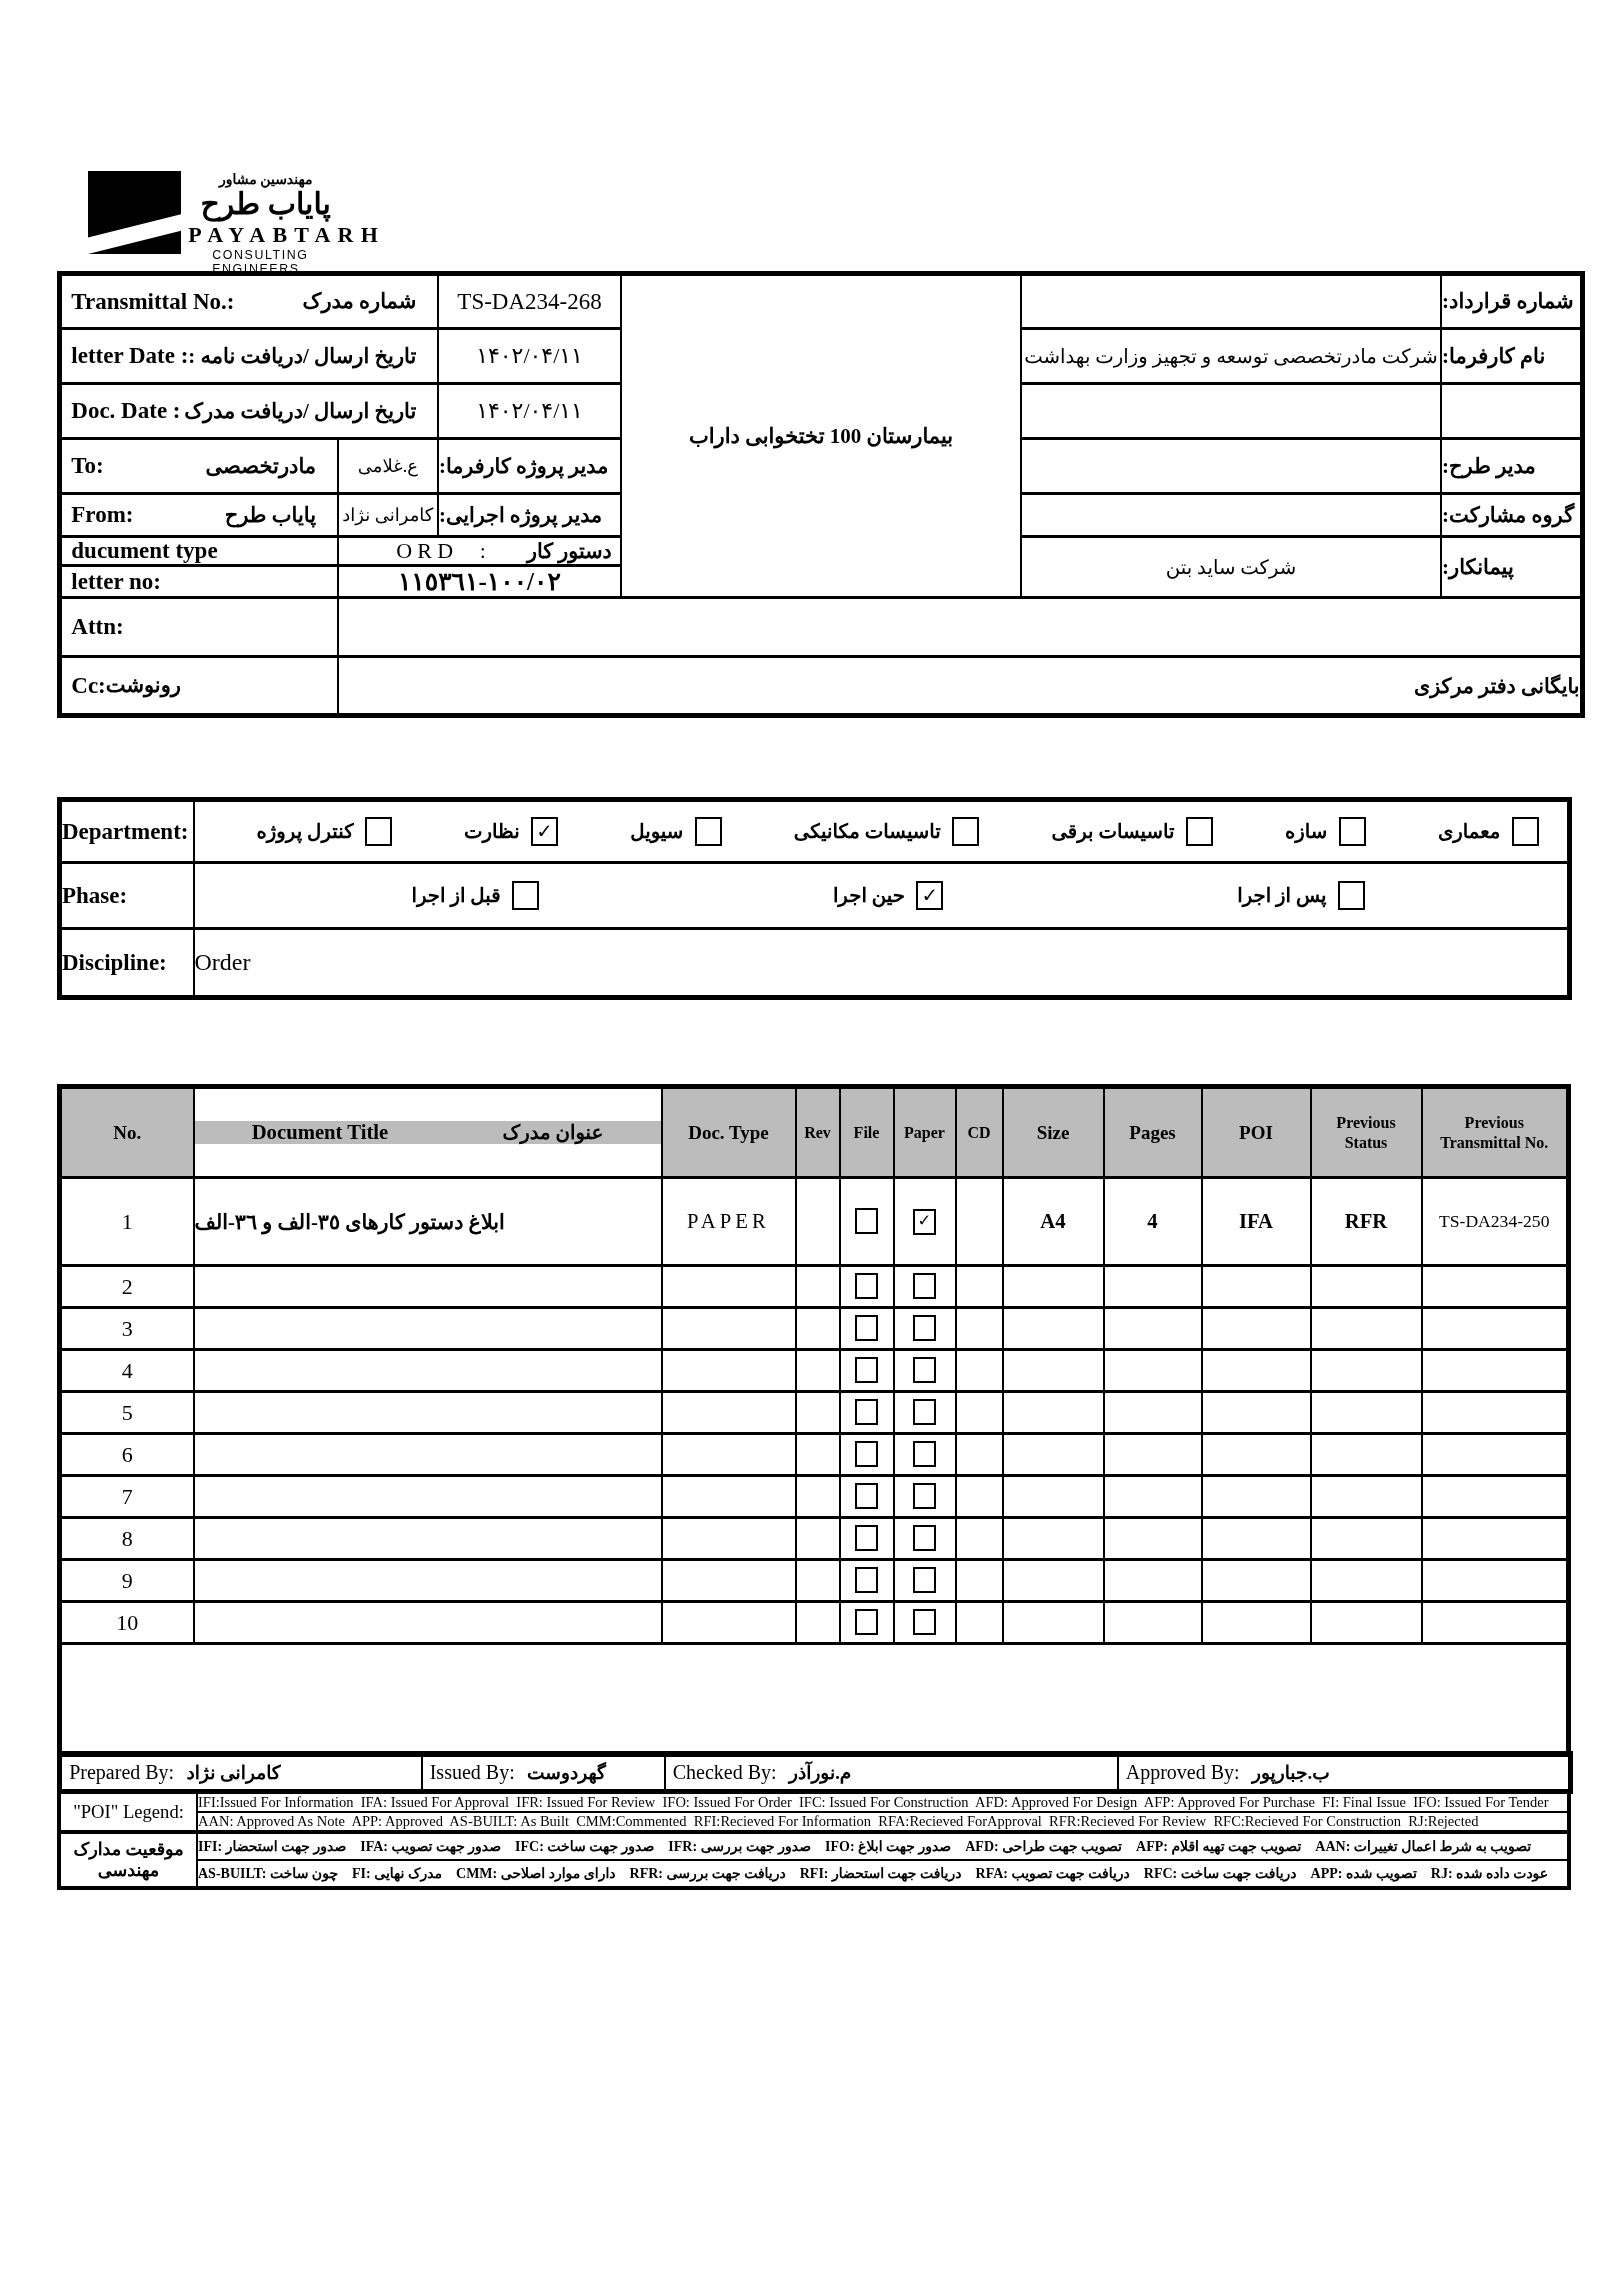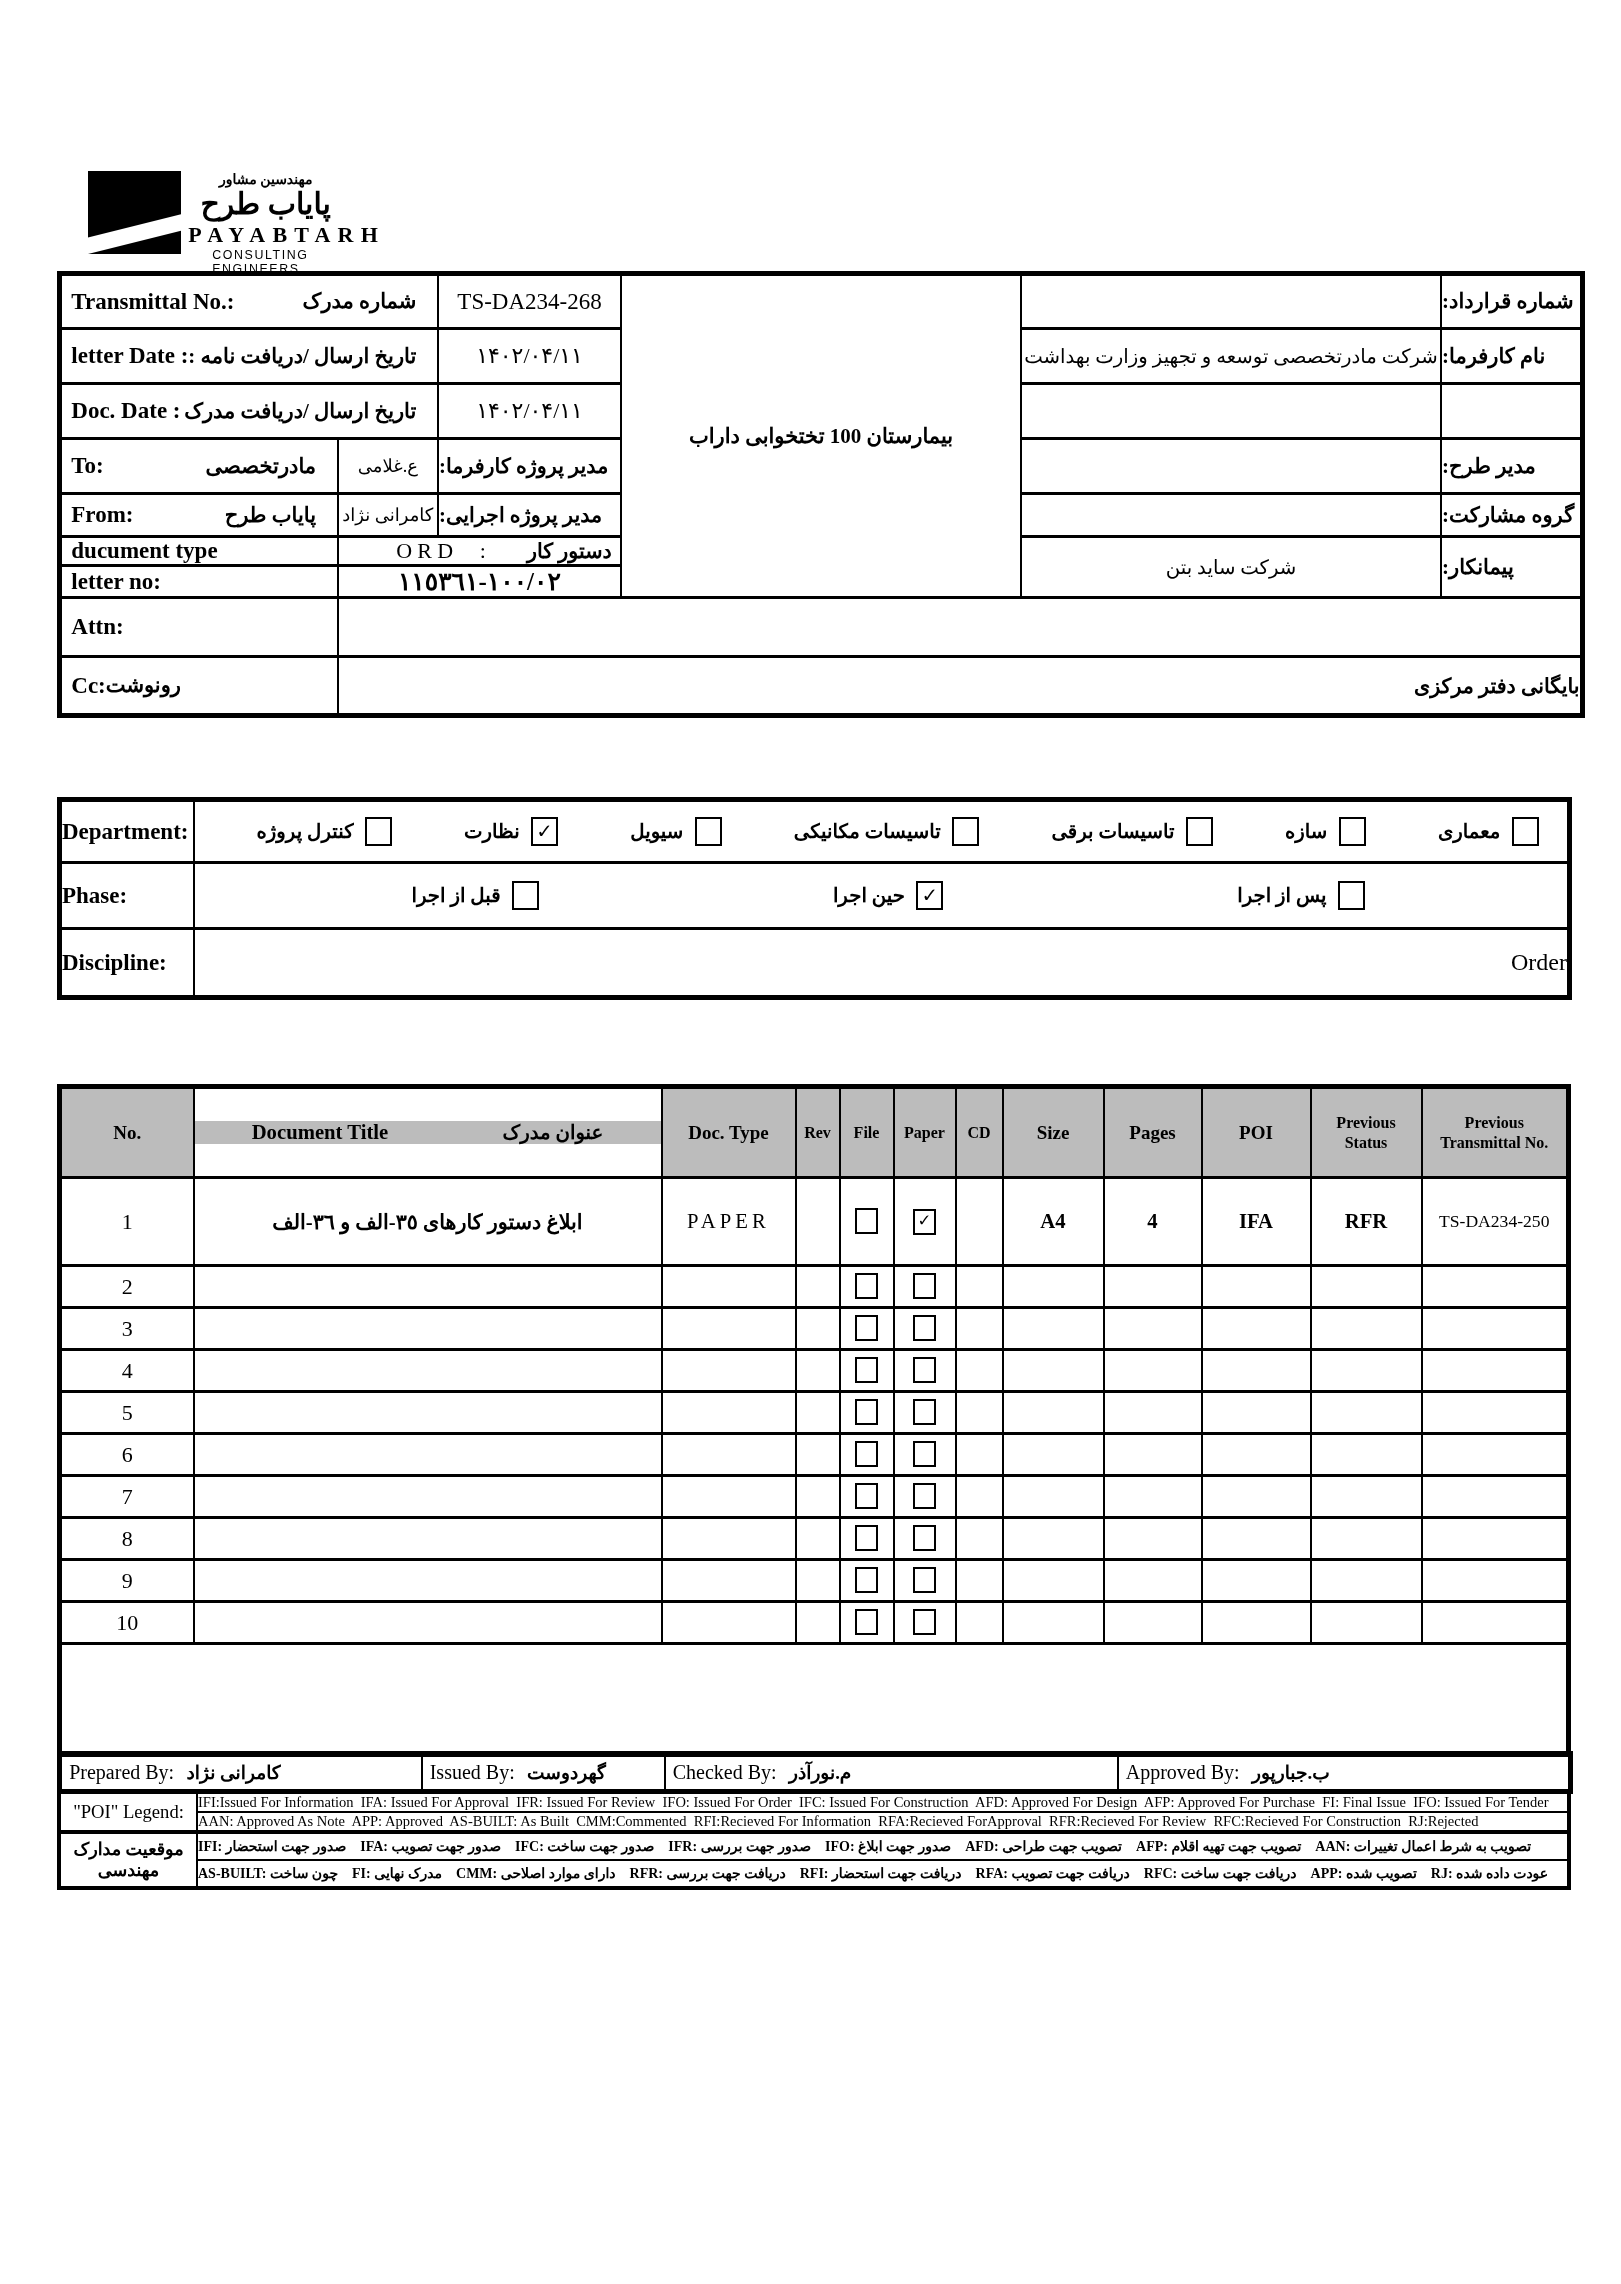--- a/index.html
+++ b/index.html
@@ -51,33 +51,33 @@
   .cls-lbl{font-size:23px;font-weight:bold;padding-left:7.2px;text-align:left;}
   .cls-row{display:flex;justify-content:space-between;align-items:center;padding:0 28.4px 0 62px;}
   .cls-row2{display:flex;justify-content:space-between;align-items:center;padding:0 202px 0 217px;}
   .cls-item{display:inline-flex;align-items:center;white-space:nowrap;}
   .cls-item .fa-lbl{font-size:19.7px;}
   .cb{display:inline-flex;align-items:center;justify-content:center;width:23px;height:25px;
       border:2.6px solid #000;background:#fff;font-size:19.7px;line-height:1;margin-left:11.4px;flex:none;
       font-family:"DejaVu Sans",sans-serif;}
   .cb-s{width:19.7px;height:22px;border-width:2.6px;font-size:16.6px;margin:0 auto;}
   .h122{height:63px;} .h128{height:66px;} .h134{height:69px;margin-top:20px;}
-  .discipline{font-size:24px;text-align:right;}
+  .discipline{font-size:24px;text-align:left;}
 
   
   .main-t{top:1084px;left:57px;}
   .main-t td{border-left-width:2.6px;border-right-width:2.6px;}
   .hd{background:#bcbcbc;text-align:center;font-weight:bold;font-size:19px;white-space:pre-line;line-height:1.25;}
   .hd-small{font-size:16px;}
   .hd-title{display:flex;justify-content:space-around;align-items:center;background:#bcbcbc;height:100%;}
   .hd-title .en{font-size:20.7px;font-weight:bold;}
   .hd-title .fa-lbl{font-size:19.7px;}
   .c{text-align:center;}
   .cell-no{font-size:22px;text-align:center;}
-  .cell-title{font-size:20.7px;font-weight:bold;text-align:center;direction:rtl;}
+  .cell-title{font-size:20.7px;font-weight:bold;text-align:left;direction:rtl;}
   .cell-doctype{font-size:20.7px;letter-spacing:4.1px;text-align:center;}
   .cell-v{font-size:20.7px;font-weight:bold;text-align:center;}
   .cell-pt{font-size:17.6px;text-align:center;}
   .h175{height:91px;} .h170{height:88px;} .h81{height:42px;} .h214{height:111px;}
 
   
   .sig-t{top:1751px;left:57px;}
   .sig-cell{display:flex;align-items:center;gap:12.4px;padding-left:7.2px;}
   .sig-en{font-size:20px;white-space:nowrap;}
   .sig-fa{font-size:18.6px;font-weight:bold;white-space:nowrap;}

